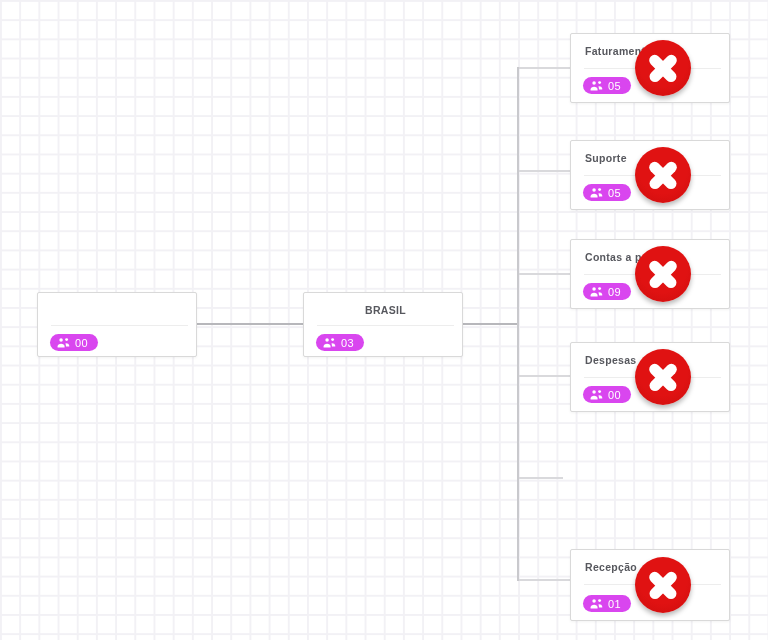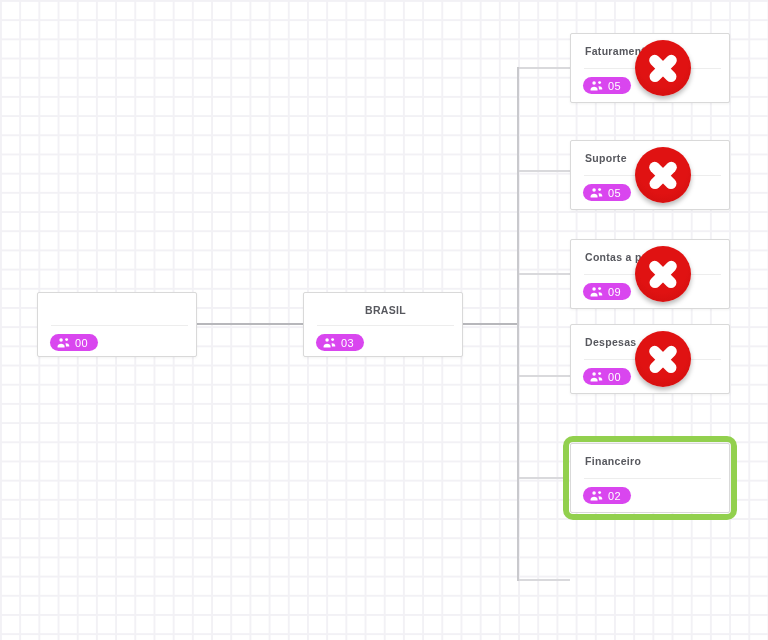--- a/index.html
+++ b/index.html
@@ -166,52 +166,54 @@
         </svg>
       </span>
       <span>09</span>
     </div>
     <div class="deny">
         <div class="bar a"></div>
         <div class="bar b"></div>
       </div>
   </div>
 
-  <div class="node" style="left:570px; top:324px;">
+  <div class="node" style="left:570px; top:342px;">
     <div class="node-title">Despesas</div>
     <div class="node-divider"></div>
     <div class="badge">
       <span>
         <svg width="14" height="12" viewBox="0 0 24 20" fill="#ffffff">
           <circle cx="7" cy="5" r="3"></circle>
           <path d="M1 16c0-3 2.7-4.7 6-4.7s6 1.7 6 4.7v1.5H1z"></path>
           <circle cx="16.5" cy="4.2" r="2.5"></circle>
           <path d="M14.6 10.5c3-.3 6.4 1.1 6.4 4.2v1.3h-5.5z"></path>
         </svg>
       </span>
       <span>00</span>
     </div>
     <div class="deny">
         <div class="bar a"></div>
         <div class="bar b"></div>
       </div>
   </div>
 
-  <div class="highlight-wrap">
-    <div class="node">
-      <div class="node-title">Financeiro</div>
-      <div class="node-divider"></div>
-      <div class="badge">
-        <span>
-          <svg width="14" height="12" viewBox="0 0 24 20" fill="#ffffff">
-            <circle cx="7" cy="5" r="3"></circle>
-            <path d="M1 16c0-3 2.7-4.7 6-4.7s6 1.7 6 4.7v1.5H1z"></path>
-            <circle cx="16.5" cy="4.2" r="2.5"></circle>
-            <path d="M14.6 10.5c3-.3 6.4 1.1 6.4 4.2v1.3h-5.5z"></path>
-          </svg>
-        </span>
-        <span>02</span>
-      </div>
-    </div>
-  </div>
-
+
+  <div class="node" style="left:570px; top:549px; height:72px;">
+    <div class="node-title">Recepção</div>
+    <div class="node-divider"></div>
+    <div class="badge">
+      <span>
+        <svg width="14" height="12" viewBox="0 0 24 20" fill="#ffffff">
+          <circle cx="7" cy="5" r="3"></circle>
+          <path d="M1 16c0-3 2.7-4.7 6-4.7s6 1.7 6 4.7v1.5H1z"></path>
+          <circle cx="16.5" cy="4.2" r="2.5"></circle>
+          <path d="M14.6 10.5c3-.3 6.4 1.1 6.4 4.2v1.3h-5.5z"></path>
+        </svg>
+      </span>
+      <span>01</span>
+    </div>
+    <div class="deny">
+        <div class="bar a"></div>
+        <div class="bar b"></div>
+      </div>
+  </div>
 
 </div>
 
 </body></html>

